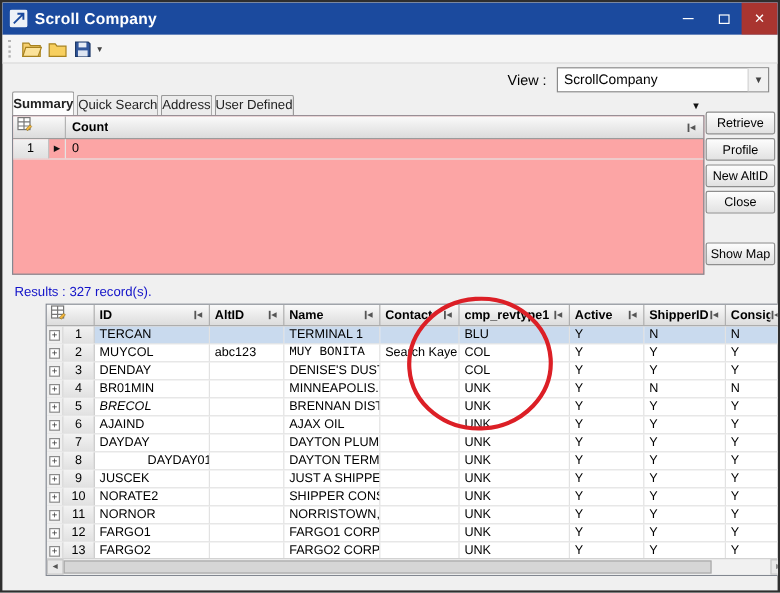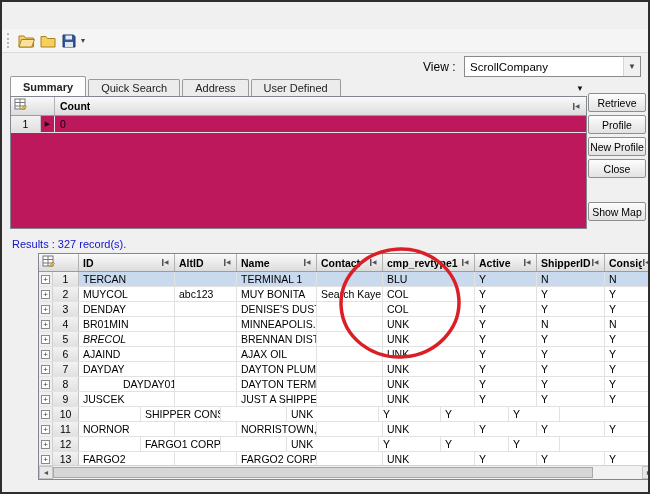--- a/index.html
+++ b/index.html
@@ -38,30 +38,30 @@
     font-size:11.5px; padding-left:5px; color:#000;
   }
   .combo-arrow {
     margin-left:auto; width:17px; height:100%; display:flex; align-items:center;
     justify-content:center; border-left:1px solid #d5d5d5; background:#f1f1f1;
     font-size:8px; color:#444;
   }
   
   .tab-strip { position:absolute; left:8px; top:74px; height:20px; display:flex; align-items:flex-end; }
   .tab {
-    height:17px; padding:0 12px; font-size:11px; color:#222;
+    height:17px; padding:0 0; font-size:11px; color:#222;
     background:#ececec; border:1px solid #9a9a9a; border-bottom:none;
     display:flex; align-items:center; margin-right:2px; border-radius:2px 2px 0 0;
   }
   .tab.active { height:20px; background:#fdfdfd; font-weight:bold; }
   .tab-overflow { position:absolute; left:574px; top:82px; font-size:8px; color:#111; }
   
   .sgrid {
     position:absolute; left:8px; top:94px; width:577px; height:133px;
-    background:#be185d; border:1px solid #828790;
+    background:#fca5a5; border:1px solid #828790;
   }
   .sheader { height:19px; display:flex; background:linear-gradient(#fafafa,#dcdcdc); border-bottom:1px solid #9b9b9b; }
   .scorner { width:44px; min-width:44px; border-right:1px solid #b3b3b3; display:flex; align-items:center; padding-left:3px; }
   .scount { flex:1; display:flex; align-items:center; padding:0 5px; font-weight:bold; font-size:10.5px; }
   .hicon { margin-left:auto; display:flex; align-items:center; }
   .srow { height:17px; display:flex; border-bottom:1px solid #e4e4e4; }
   .srownum { width:30px; min-width:30px; background:linear-gradient(#f2f2f2,#e0e0e0); border-right:1px solid #c2c2c2; font-size:10.5px; display:flex; align-items:center; justify-content:center; }
   .smarker { width:14px; min-width:14px; border-right:1px solid #e4e4e4; display:flex; align-items:center; justify-content:center; font-size:7px; color:#111; }
   .sval { padding-left:5px; font-size:10.5px; display:flex; align-items:center; }
   
@@ -98,20 +98,40 @@
   .hspace { flex:1; }
   .scroll-corner { position:absolute; right:0; bottom:0; width:15px; height:14px; background:#ececec; }
   
   .annotation { position:absolute; left:334px; top:243px; pointer-events:none; }
 </style>
 </head>
 <body>
 
 <div class="window">
 
+  <div class="titlebar">
+    <span class="app-icon">
+      <svg width="15" height="15">
+          <rect width="15" height="15" rx="2" fill="#ffffff" opacity="0.92"></rect>
+          <path d="M3.5 11.5 L11 4 M6.5 3.5 h5 v5" stroke="#1b4a9e" stroke-width="1.6" fill="none"></path>
+        </svg>
+    </span>
+    <span class="title-text">Scroll Company</span>
+    <div class="win-controls">
+      <div class="win-btn">
+          <span class="bar"></span>
+        </div>
+      <div class="win-btn">
+          <span class="box"></span>
+        </div>
+      <div class="win-btn close">
+          <span>✕</span>
+        </div>
+    </div>
+  </div>
 
   <div class="toolbar">
     <span class="grip"></span>
     <span class="tool-icon">
       <svg width="17" height="15">
           <path d="M1 3 h5 l1.5 2 H15.5 v9 H1 Z" fill="#f7d070" stroke="#a8821e"></path>
           <path d="M3.5 6.5 h13 l-2.8 7.5 H1 Z" fill="#fbe29a" stroke="#a8821e"></path>
         </svg>
     </span>
     <span class="tool-icon">
@@ -168,21 +188,21 @@
     </div>
     <div class="srow">
       <div class="srownum">1</div>
       <div class="smarker">▶</div>
       <div class="sval">0</div>
     </div>
   </div>
 
   <div class="btn" style="top:91px">Retrieve</div>
   <div class="btn" style="top:113px">Profile</div>
-  <div class="btn" style="top:135px">New Profile</div>
+  <div class="btn" style="top:135px">New AltID</div>
   <div class="btn" style="top:157px">Close</div>
   <div class="btn" style="top:200px">Show Map</div>
 
   <div class="results-label">Results : 327 record(s).</div>
 
   <div class="rgrid">
     <div class="rheader">
       <div class="rcorner">
         <span>
           <svg width="13" height="13">
@@ -282,21 +302,21 @@
           <div class="cell" style="min-width: 68px; width: 68px;">N</div>
           <div class="cell" style="min-width: 51px; width: 51px;">N</div>
         </div>
         <div class="grow">
           <div class="cell expand">
             <span class="plusbox">+</span>
           </div>
           <div class="cell rownum">2</div>
           <div class="cell" style="min-width: 96px; width: 96px;">MUYCOL</div>
           <div class="cell" style="min-width: 62px; width: 62px;">abc123</div>
-          <div class="cell" style="min-width: 80px; width: 80px;">MUY BONITA</div>
+          <div class="cell" style="min-width: 80px; width: 80px; font-family: Liberation Mono, monospace;">MUY BONITA</div>
           <div class="cell" style="min-width: 66px; width: 66px;">Search Kaye</div>
           <div class="cell" style="min-width: 92px; width: 92px;">COL</div>
           <div class="cell" style="min-width: 62px; width: 62px;">Y</div>
           <div class="cell" style="min-width: 68px; width: 68px;">Y</div>
           <div class="cell" style="min-width: 51px; width: 51px;">Y</div>
         </div>
         <div class="grow">
           <div class="cell expand">
             <span class="plusbox">+</span>
           </div>
@@ -392,20 +412,21 @@
           <div class="cell" style="min-width: 92px; width: 92px;">UNK</div>
           <div class="cell" style="min-width: 62px; width: 62px;">Y</div>
           <div class="cell" style="min-width: 68px; width: 68px;">Y</div>
           <div class="cell" style="min-width: 51px; width: 51px;">Y</div>
         </div>
         <div class="grow">
           <div class="cell expand">
             <span class="plusbox">+</span>
           </div>
           <div class="cell rownum">10</div>
+          <div class="cell" style="min-width: 96px; width: 96px;">NORATE2</div>
           <div class="cell" style="min-width: 62px; width: 62px;"></div>
           <div class="cell" style="min-width: 80px; width: 80px;">SHIPPER CONSI...</div>
           <div class="cell" style="min-width: 66px; width: 66px;"></div>
           <div class="cell" style="min-width: 92px; width: 92px;">UNK</div>
           <div class="cell" style="min-width: 62px; width: 62px;">Y</div>
           <div class="cell" style="min-width: 68px; width: 68px;">Y</div>
           <div class="cell" style="min-width: 51px; width: 51px;">Y</div>
         </div>
         <div class="grow">
           <div class="cell expand">
@@ -419,20 +440,21 @@
           <div class="cell" style="min-width: 92px; width: 92px;">UNK</div>
           <div class="cell" style="min-width: 62px; width: 62px;">Y</div>
           <div class="cell" style="min-width: 68px; width: 68px;">Y</div>
           <div class="cell" style="min-width: 51px; width: 51px;">Y</div>
         </div>
         <div class="grow">
           <div class="cell expand">
             <span class="plusbox">+</span>
           </div>
           <div class="cell rownum">12</div>
+          <div class="cell" style="min-width: 96px; width: 96px;">FARGO1</div>
           <div class="cell" style="min-width: 62px; width: 62px;"></div>
           <div class="cell" style="min-width: 80px; width: 80px;">FARGO1 CORP</div>
           <div class="cell" style="min-width: 66px; width: 66px;"></div>
           <div class="cell" style="min-width: 92px; width: 92px;">UNK</div>
           <div class="cell" style="min-width: 62px; width: 62px;">Y</div>
           <div class="cell" style="min-width: 68px; width: 68px;">Y</div>
           <div class="cell" style="min-width: 51px; width: 51px;">Y</div>
         </div>
         <div class="grow">
           <div class="cell expand">

